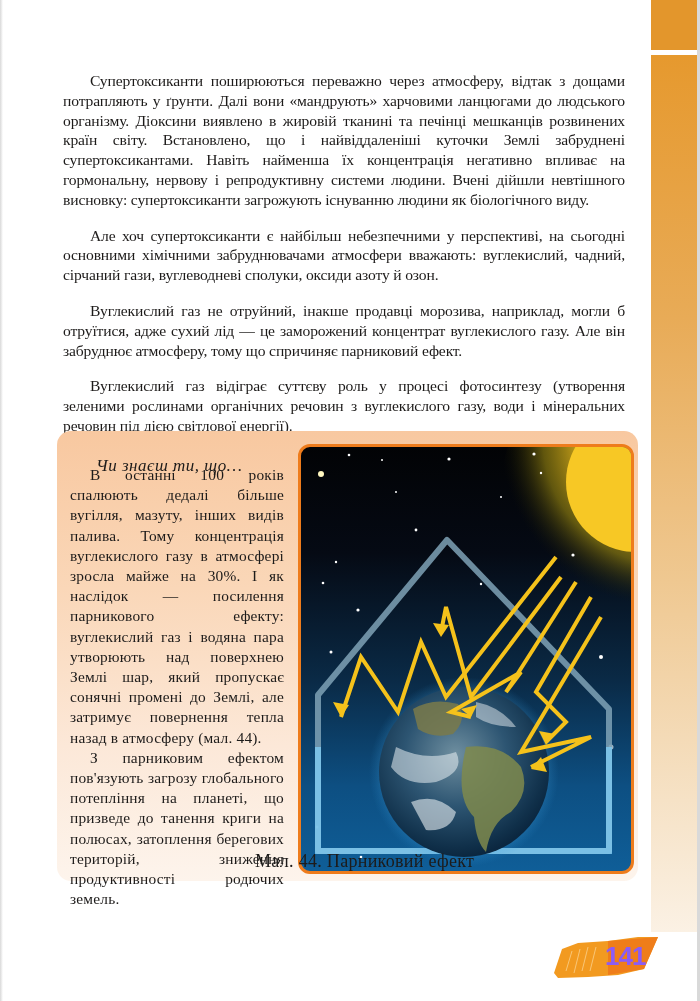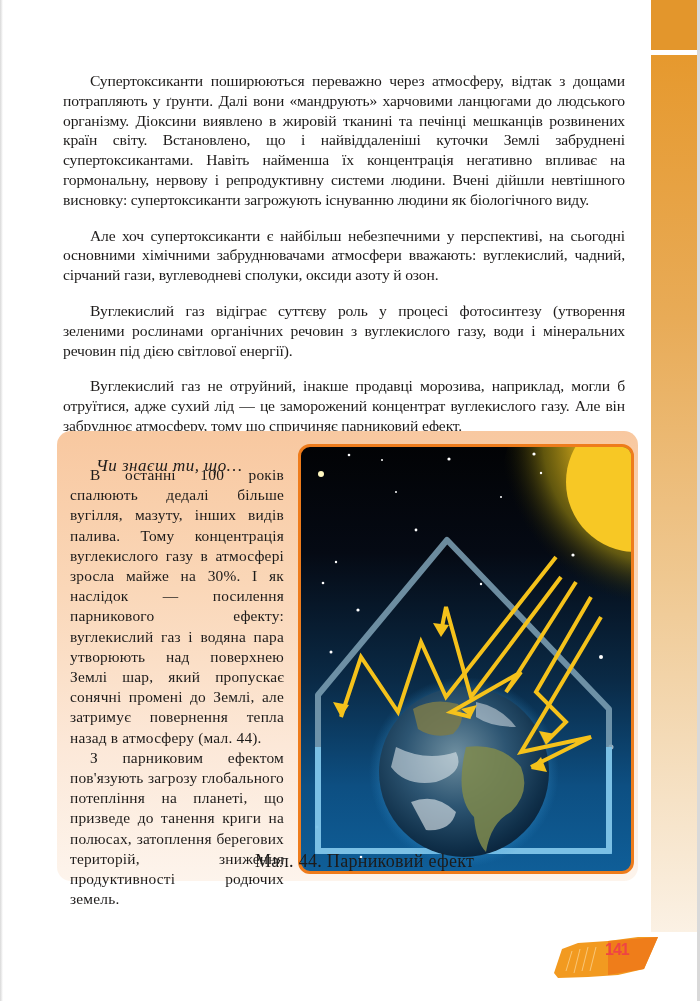--- a/index.html
+++ b/index.html
@@ -66,36 +66,36 @@
     position: absolute; left: 255px; top: 851px;
     font-size: 18px; letter-spacing: 0.3px;
   }
 
   .page-badge {
     position: absolute; left: 548px; top: 935px; width: 112px; height: 44px;
   }
   .page-number {
     position: absolute; left: 605px; top: 941px;
     font-family: "Liberation Sans", "DejaVu Sans", sans-serif;
-    font-weight: bold; font-size: 16px; color: #ef4444; letter-spacing: -1px;
+    font-weight: bold; font-size: 26px; color: #8b5cf6; letter-spacing: -1px;
   }
 </style>
 </head>
 <body>
 
 <div class="page-left-shadow"></div>
 <div class="stripe-top"></div>
 <div class="stripe-main"></div>
 <div class="stripe-edge"></div>
 
 <div class="body-text">
   <p>Супертоксиканти поширюються переважно через атмосферу, відтак з дощами потрапляють у ґрунти. Далі вони «мандрують» харчовими ланцюгами до людського організму. Діоксини виявлено в жировій тканині та печінці мешканців розвинених країн світу. Встановлено, що і найвіддаленіші куточки Землі забруднені супертоксикантами. Навіть найменша їх концентрація негативно впливає на гормональну, нервову і репродуктивну системи людини. Вчені дійшли невтішного висновку: супертоксиканти загрожують існуванню людини як біологічного виду.</p>
   <p>Але хоч супертоксиканти є найбільш небезпечними у перспективі, на сьогодні основними хімічними забруднювачами атмосфери вважають: вуглекислий, чадний, сірчаний гази, вуглеводневі сполуки, оксиди азоту й озон.</p>
+  <p>Вуглекислий газ не отруйний, інакше продавці морозива, наприклад, могли б отруїтися, адже сухий лід — це заморожений концентрат вуглекислого газу. Але він забруднює атмосферу, тому що спричиняє парниковий ефект.</p>
   <p>Вуглекислий газ відіграє суттєву роль у процесі фотосинтезу (утворення зеленими рослинами органічних речовин з вуглекислого газу, води і мінеральних речовин під дією світлової енергії).</p>
-  <p>Вуглекислий газ не отруйний, інакше продавці морозива, наприклад, могли б отруїтися, адже сухий лід — це заморожений концентрат вуглекислого газу. Але він забруднює атмосферу, тому що спричиняє парниковий ефект.</p>
 </div>
 
 <div class="info-box"></div>
 <div class="info-title">Чи знаєш ти, що…</div>
 <div class="info-text">
   <p>В останні 100 років спалюють дедалі більше вугілля, мазуту, інших видів палива. Тому концентрація вуглекислого газу в атмосфері зросла майже на 30%. І як наслідок — посилення парникового ефекту: вуглекислий газ і водяна пара утворюють над поверхнею Землі шар, який пропускає сонячні промені до Землі, але затримує повернення тепла назад в атмосферу (мал. 44).</p>
   <p>З парниковим ефектом пов'язують загрозу глобального потепління на планеті, що призведе до танення криги на полюсах, затоплення берегових територій, зниження продуктивності родючих земель.</p>
 </div>
 
 <div class="figure">

